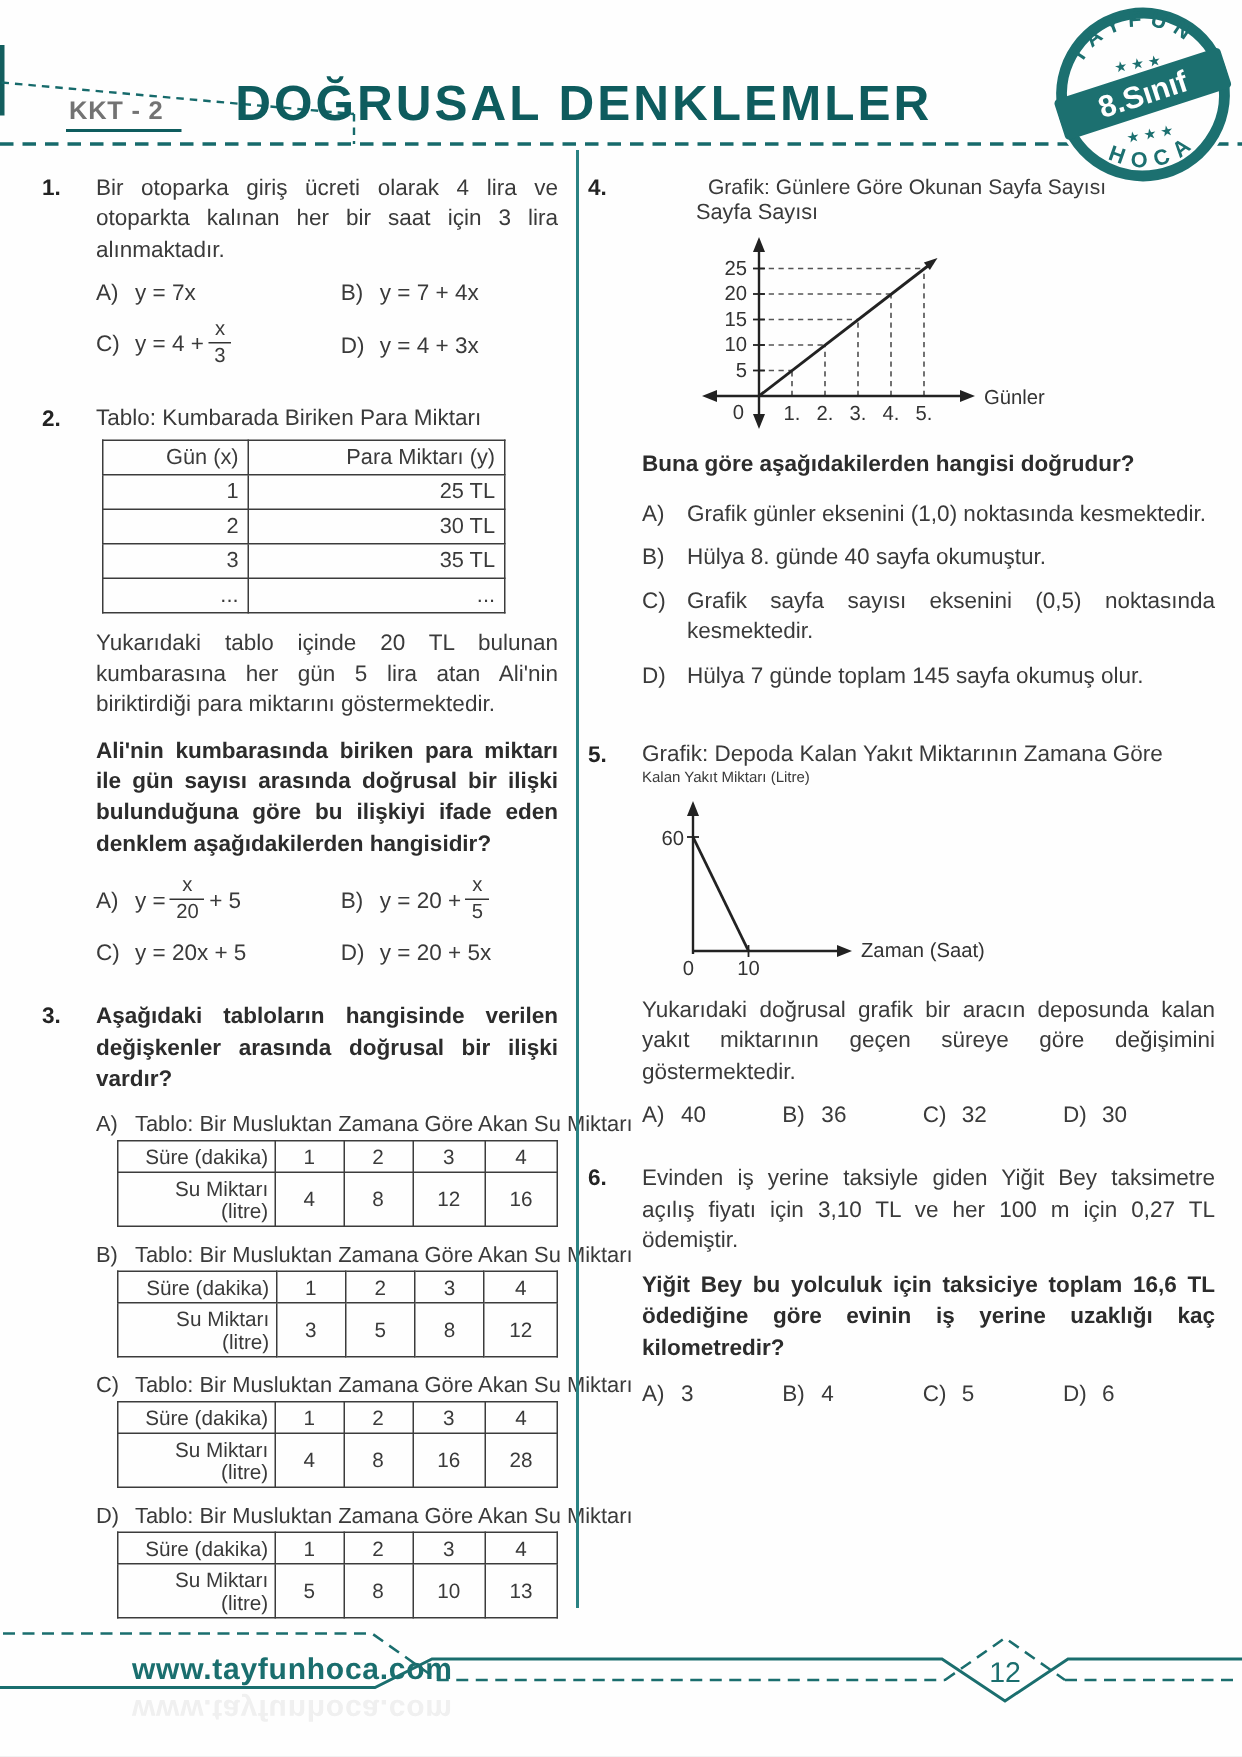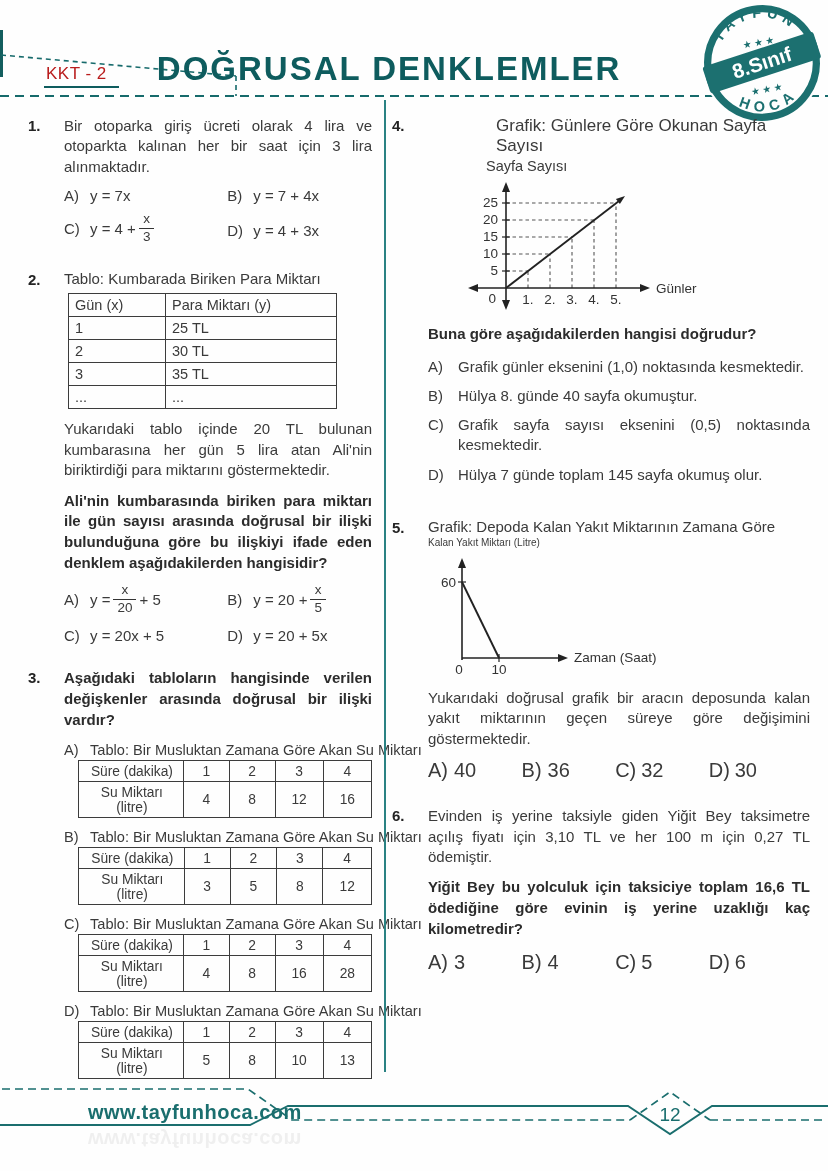--- a/index.html
+++ b/index.html
@@ -4,21 +4,21 @@
 <style>
   html,body{margin:0;padding:0;background:#e8e8e8}
   .page{position:relative;width:828px;height:1171px;background:#fefefe;overflow:hidden;
         font-family:"Liberation Sans",sans-serif;color:#3a3a3a;margin:0 auto}
 
   
   .hdr-svg{position:absolute;top:0;left:0}
   .h-solid{stroke:#135e5e;stroke-width:3;fill:none}
   .h-dash-sm{stroke:#166a6b;stroke-width:1.6;stroke-dasharray:5 4;fill:none}
   .h-dash-lg{stroke:#166a6b;stroke-width:2.2;stroke-dasharray:9 6;fill:none}
-  .kkt{position:absolute;left:44px;top:64px;font-size:17px;font-weight:normal;color:#b91c1c;
+  .kkt{position:absolute;left:44px;top:64px;font-size:17px;font-weight:bold;color:#737373;
        border-bottom:2.5px solid #0e5c5e;padding:0 12px 2px 2px;letter-spacing:.5px}
   .title{position:absolute;top:50px;left:47%;transform:translateX(-50%);font-size:33px;font-weight:800;
          letter-spacing:2px;color:#0e5c5e;white-space:nowrap}
   .stamp{position:absolute;top:0;right:2px}
   .stamp text{fill:#1c7070}
   .stamp .banner-text{fill:#ffffff}
 
   
   .main{position:absolute;top:100px;left:0;width:828px;height:972px;display:flex}
   .col-left{width:384px;box-sizing:border-box;padding:16px 12px 0 28px}
@@ -29,54 +29,54 @@
   .qnum{width:36px;flex:none;font-weight:bold;color:#232323;font-size:15px;padding-top:1px}
   .qc{flex:1;min-width:0}
   p.body{margin:0 0 10px;font-size:15px;line-height:1.36;text-align:justify}
   p.prompt{margin:0 0 12px;font-size:15px;line-height:1.38;text-align:justify;font-weight:bold;color:#2c2c2c}
   .caption{font-size:15px;margin:0 0 6px}
 
   
   .opts2{display:grid;grid-template-columns:53% 47%;row-gap:10px;align-items:center;font-size:15px;margin-top:2px}
   .optlabel{display:inline-block;min-width:26px}
   .opt{white-space:nowrap}
-  .opts4{display:flex;font-size:20px;margin-top:0}
+  .opts4{display:flex;font-size:15px;margin-top:0}
   .opts4 .opt{width:24.5%}
   .optlist .opt{display:flex;margin-bottom:9px;font-size:15px;line-height:1.35;white-space:normal}
   .optlist .optlabel{flex:none;width:30px;min-width:0}
   .optlist .opttext{flex:1;text-align:justify}
 
   
   .frac{display:inline-block;vertical-align:middle;text-align:center;line-height:1.08;font-size:13.5px;
         margin:0 3px;position:relative;top:-2px}
   .frac .fn{display:block;padding:0 4px 1px;border-bottom:1.4px solid #333}
   .frac .fd{display:block;padding:1px 4px 0}
 
   
   table{border-collapse:collapse}
   .t2{margin:2px 0 10px 4px}
-  .t2 th,.t2 td{border:1.5px solid #3c3c3c;font-weight:normal;font-size:14.5px;text-align:left;padding:3px 6px}
+  .t2 th,.t2 td{border:1.5px solid #3c3c3c;font-weight:normal;font-size:14.5px;text-align:right;padding:3px 6px}
   .t2 th:first-child,.t2 td:first-child{width:84px}
   .t2 th:last-child,.t2 td:last-child{width:158px}
   .t3{margin:2px 0 0 14px}
   .t3 td{border:1.5px solid #3c3c3c;font-size:13.8px;text-align:center;padding:2.5px 4px;width:50px}
-  .t3 td.rh{text-align:center;width:114px;padding-left:6px}
+  .t3 td.rh{text-align:right;width:114px;padding-left:6px}
   .q3opt{margin-bottom:11px}
   .q3cap{font-size:14.6px;white-space:nowrap;margin-bottom:2px}
 
   
   .chart{display:block;margin:2px 0 8px}
   .chart .axis{stroke:#222;stroke-width:1.6;fill:none}
   .chart .tick{stroke:#222;stroke-width:1.2}
   .chart .dash{stroke:#555;stroke-width:1.1;stroke-dasharray:3.5 3;fill:none}
   .chart .dataline{stroke:#222;stroke-width:1.9}
   .chart .ah{fill:#222;stroke:none}
   .chart text{font-size:13.5px;fill:#333;font-family:"Liberation Sans",sans-serif}
-  .gcap{font-size:17px;margin:0 0 2px 68px}
-  .gylab{font-size:14.5px;margin:0 0 1px 58px}
+  .gcap{font-size:14px;margin:0 0 2px 44px}
+  .gylab{font-size:14.5px;margin:0 0 1px 36px}
   .gcap5a{font-size:15px;margin:0}
   .gcap5b{font-size:15px;margin:0 0 3px 64px}
   .gylab5{font-size:10px;margin:2px 0 1px 0}
 
   
   .footer{position:absolute;left:0;top:1082px;width:828px;height:89px}
   .fl-dash{fill:none;stroke:#1a6e6e;stroke-width:1.7;stroke-dasharray:8 5}
   .fl-solid{fill:none;stroke:#1a6e6e;stroke-width:1.9}
   .logo{font-size:20px;font-weight:bold;fill:#1a6e6e;letter-spacing:.5px;font-family:"Liberation Sans",sans-serif}
   .logo-refl{font-size:20px;font-weight:bold;fill:#888;opacity:.12;letter-spacing:.5px}

